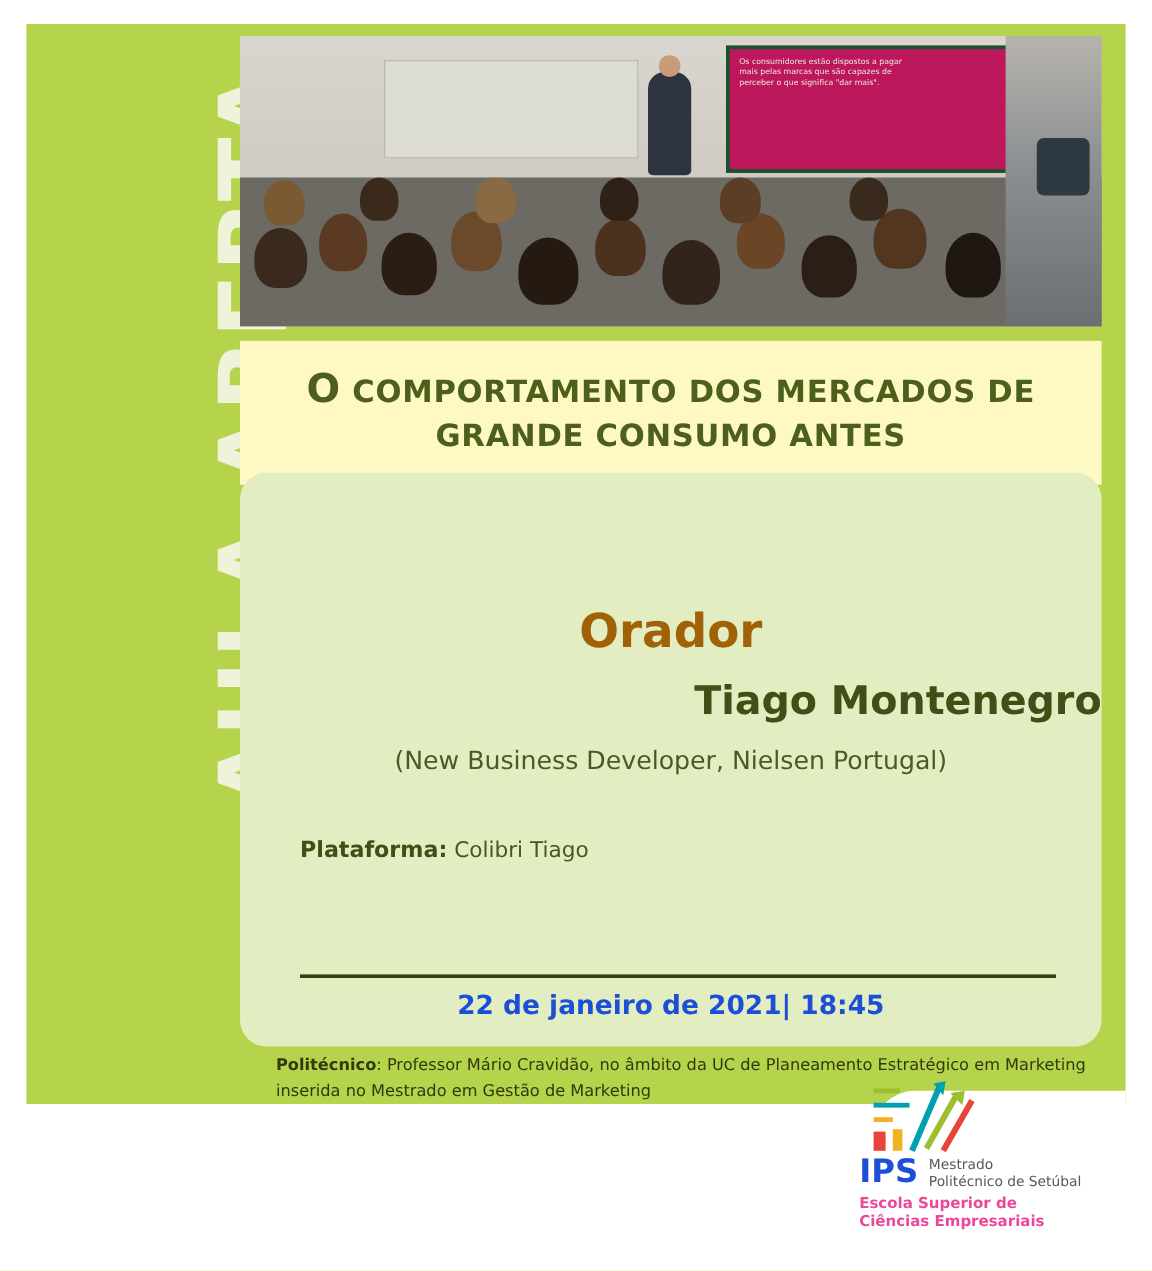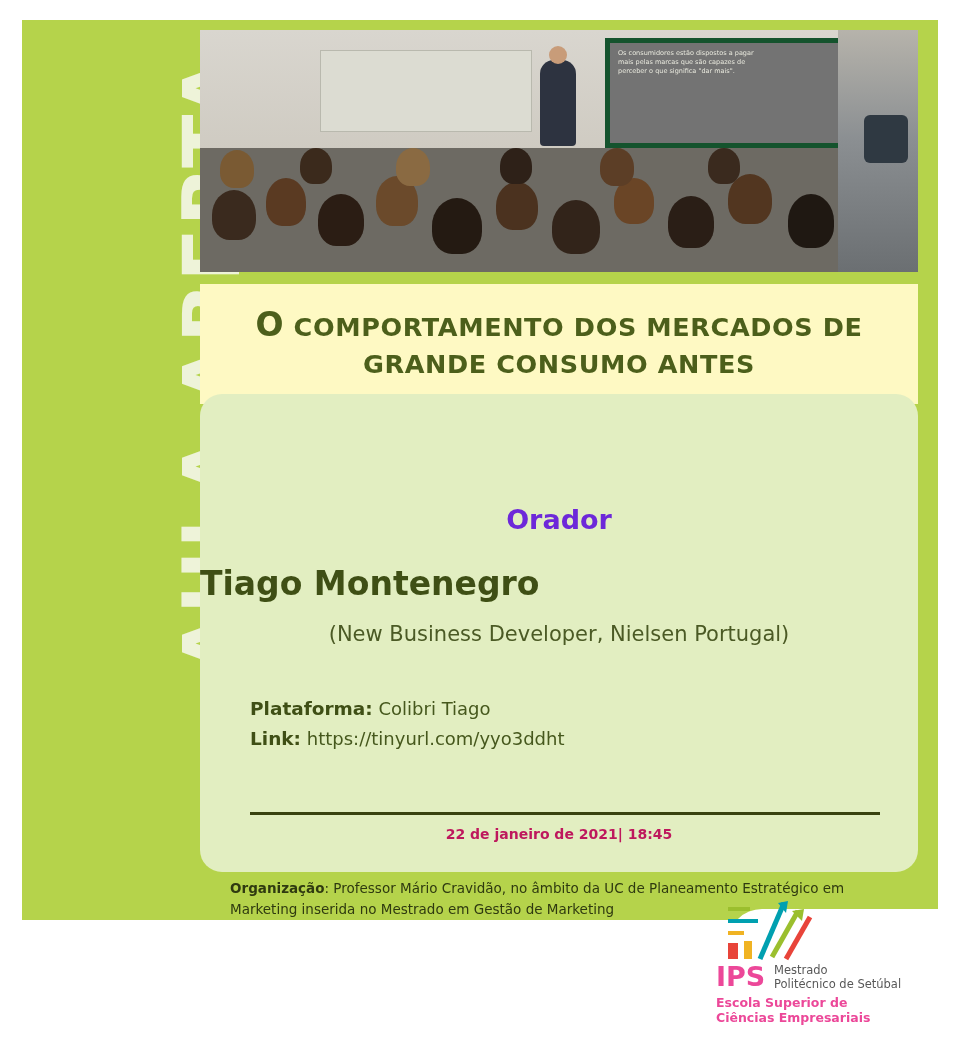--- a/index.html
+++ b/index.html
@@ -45,21 +45,21 @@
     width:718px;height:242px;
     background:#8e9aa0;
     overflow:hidden;
   }
   .photo .wall{
     position:absolute;left:0;top:0;width:100%;height:120px;
     background:linear-gradient(180deg,#d9d6cf 0%,#cfcbc2 100%);
   }
   .photo .screen{
     position:absolute;left:405px;top:8px;width:300px;height:100px;
-    background:#737373;border:5px solid #14532d;
+    background:#be185d;border:3px solid #14532d;
   }
   .photo .screen .stext{
     position:absolute;left:8px;top:6px;width:150px;
     font-size:6.5px;line-height:9px;color:#e8e8dd;
     font-family:"DejaVu Sans", sans-serif;
   }
   .photo .board{
     position:absolute;left:120px;top:20px;width:210px;height:80px;
     background:#dcdcd2;border:1px solid #b9b9ae;
   }
@@ -114,26 +114,26 @@
   .card{
     position:absolute;
     left:178px;top:374px;
     width:718px;height:478px;
     background:#e2eec1;
     border-radius:22px;
   }
   .orador-label{
     position:absolute;left:0;top:110px;width:100%;
     text-align:center;
-    font-size:27px;font-weight:bold;color:#6d28d9;
+    font-size:39px;font-weight:bold;color:#a16207;
     font-family:"DejaVu Sans", sans-serif;
   }
   .speaker-name{
     position:absolute;left:0;top:170px;width:100%;
-    text-align:left;
+    text-align:right;
     font-size:33px;font-weight:bold;color:#3f4f15;
     font-family:"DejaVu Sans", sans-serif;
   }
   .speaker-role{
     position:absolute;left:0;top:228px;width:100%;
     text-align:center;
     font-size:21px;color:#4b5a25;
     font-family:"DejaVu Sans", sans-serif;
   }
   .meta{
@@ -144,21 +144,21 @@
   }
   .meta b{font-weight:bold;font-size:18.5px;margin-top:20px;}
   .meta .val{font-weight:normal;color:#46581d;}
   .rule{
     position:absolute;left:50px;top:418px;width:630px;height:3px;
     background:#39420f;
   }
   .datetime{
     position:absolute;left:0;top:432px;width:100%;
     text-align:center;
-    font-size:14px;font-weight:bold;color:#be185d;
+    font-size:22px;font-weight:bold;color:#1d4ed8;
     font-family:"DejaVu Sans", sans-serif;
   }
   .org{
     position:absolute;
     left:208px;top:858px;
     width:680px;
     font-size:13.5px;line-height:21px;color:#2f3a10;
     font-family:"DejaVu Sans", sans-serif;
   }
   .org b{font-weight:bold;}
@@ -181,21 +181,21 @@
   .logo{
     position:absolute;
     right:30px;bottom:12px;
     width:200px;height:130px;
   }
   .logo .mark{
     position:absolute;left:18px;top:0;width:90px;height:66px;
   }
   .logo .ips{
     position:absolute;left:8px;top:64px;
-    font-size:27px;font-weight:bold;color:#ec4899;
+    font-size:27px;font-weight:bold;color:#1d4ed8;
     font-family:"DejaVu Sans", sans-serif;
   }
   .logo .inst{
     position:absolute;left:66px;top:66px;
     font-size:11.5px;line-height:14px;color:#585858;
     font-family:"DejaVu Sans", sans-serif;
   }
   .logo .esce{
     position:absolute;left:8px;top:98px;
     font-size:12.5px;line-height:15px;font-weight:bold;color:#ec4899;
@@ -252,32 +252,28 @@
   <div class="card">
     <div class="orador-label">Orador</div>
     <div class="speaker-name">Tiago Montenegro</div>
     <div class="speaker-role">(New Business Developer, Nielsen Portugal)</div>
 
     <div class="meta">
       <div>
         <b>Plataforma:</b>
         <span class="val">Colibri Tiago</span>
       </div>
-      <div>
-        <b>Link:</b>
-        <span class="val">https://tinyurl.com/yyo3ddht</span>
-      </div>
     </div>
 
     <div class="rule"></div>
     <div class="datetime">22 de janeiro de 2021| 18:45</div>
   </div>
 
   <div class="org">
-    <b>Organização</b><span>:  Professor Mário Cravidão, no âmbito da UC de Planeamento Estratégico em Marketing inserida  no Mestrado em Gestão de Marketing</span>
+    <b>Politécnico</b><span>:  Professor Mário Cravidão, no âmbito da UC de Planeamento Estratégico em Marketing inserida  no Mestrado em Gestão de Marketing</span>
   </div>
 
   <div class="notch"></div>
 
 
   <div class="logo">
     <svg class="mark" viewBox="0 0 90 66">
       <rect x="2" y="10" width="22" height="4" fill="#9bbf2e"></rect>
       <rect x="2" y="22" width="30" height="4" fill="#00a0b0"></rect>
       <rect x="2" y="34" width="16" height="4" fill="#f0b323"></rect>

